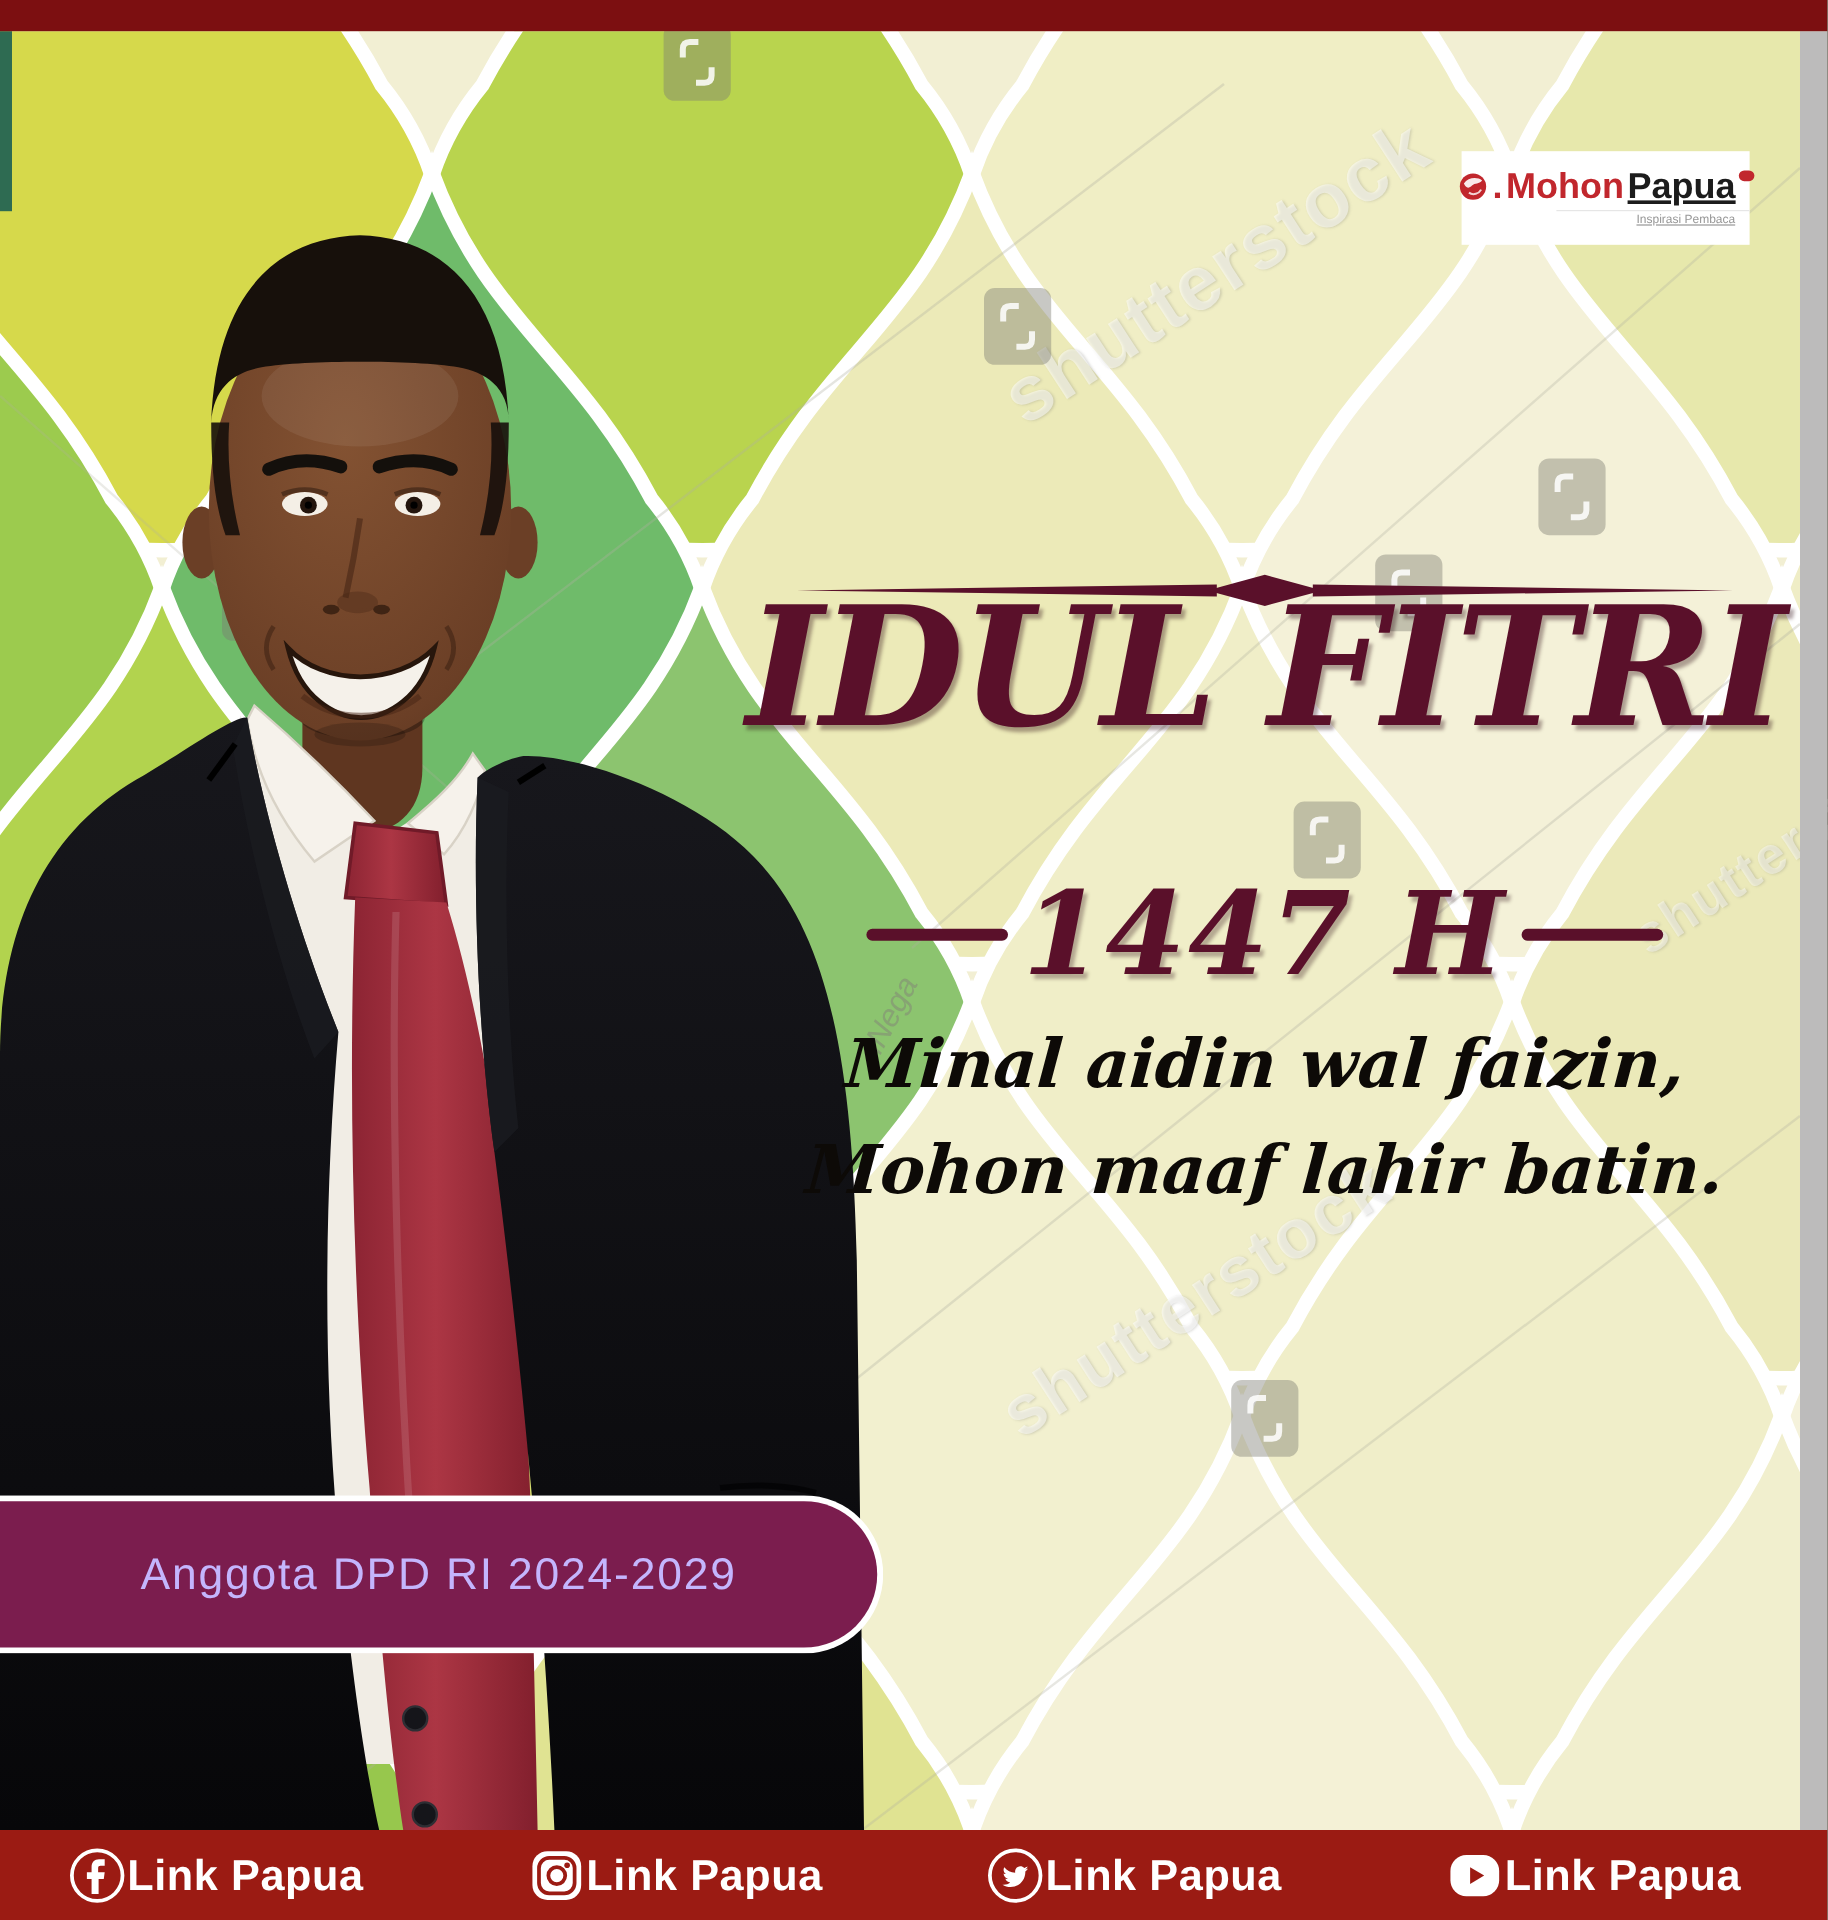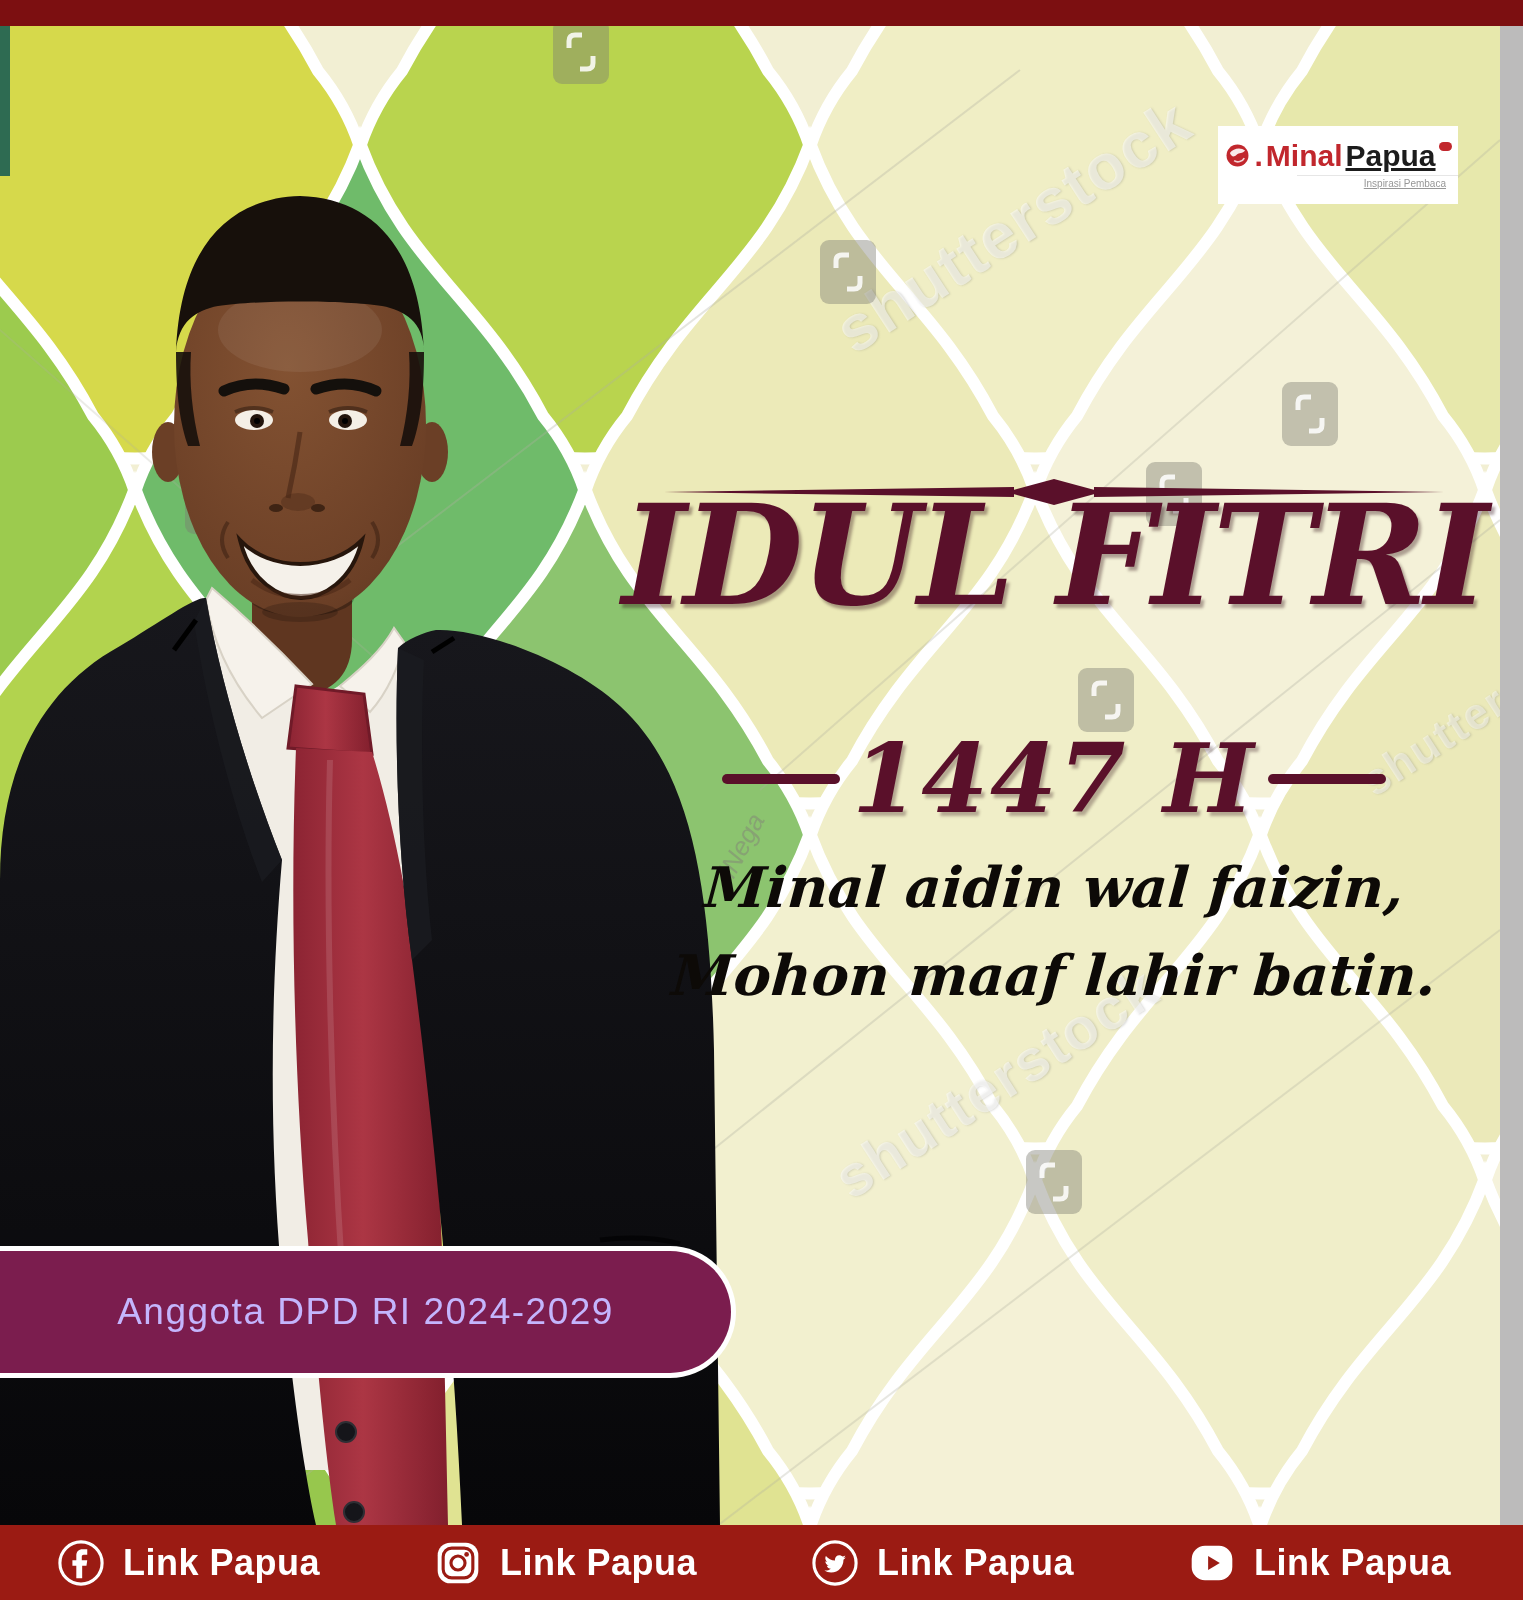--- a/index.html
+++ b/index.html
@@ -59,21 +59,21 @@
           z-index:6;display:flex;flex-direction:column;justify-content:center;align-items:center;gap:9px;}
   .banner-name{font:800 43px "Liberation Sans",sans-serif;color:#fff;letter-spacing:.5px;}
   .banner-role{font:400 37px "Liberation Sans",sans-serif;color:#c4b5fd;letter-spacing:1.5px;}
   
   .top-bar{position:absolute;left:0;top:0;width:100%;height:26px;background:#7c0f11;z-index:8;}
   .right-strip{position:absolute;left:1500px;top:26px;width:23px;height:1499px;background:#bcbbbb;z-index:7;}
   
   .social{position:absolute;left:0;bottom:0;width:100%;height:75px;background:#9b1b13;z-index:8;
           display:flex;align-items:center;justify-content:space-between;
           padding:0 72px 0 56px;box-sizing:border-box;}
-  .social-item{display:flex;align-items:center;gap:17px;cursor:pointer;}
+  .social-item{display:flex;align-items:center;cursor:pointer;}
   .social-item svg{width:50px;height:50px;display:block;}
   .social-label{font:600 36px "Liberation Sans",sans-serif;color:#fff;letter-spacing:.5px;}
 </style>
 </head>
 <body>
 
 <div class="poster">
 
   <svg id="bg-pattern" width="1500" height="1499">
       <path d="M272,200 A158,158 0 1 1 28,200 C70,120 120,100 150,18 C180,100 230,120 272,200 Z" fill="#d6d94b" stroke="#ffffff" stroke-width="8" transform="translate(-90,-255) scale(1.5)"></path>
@@ -246,21 +246,21 @@
   </svg>
 
   <div class="logo">
     <div class="logo-row">
       <svg class="logo-globe" viewBox="0 0 32 32">
         <circle cx="16" cy="16" r="13" fill="#c1272d"></circle>
         <path d="M7,13 C11,7 20,6 25,10 C22,14 18,12 15,15 C12,18 9,18 7,13 Z" fill="#fff" opacity=".9"></path>
         <path d="M12,22 C16,25 22,23 24,19" fill="none" stroke="#fff" stroke-width="2" opacity=".8"></path>
       </svg>
       <span class="logo-link">.</span>
-      <span class="logo-link">Minal</span>
+      <span class="logo-link">Mohon</span>
       <span class="logo-papua">Papua</span>
       <span class="logo-sup"></span>
     </div>
     <div class="logo-tag">Inspirasi Pembaca</div>
   </div>
 
   <div class="greet">
     <svg class="greet-divider" width="780" height="28">
       <polygon points="0,14 350,9 350,19" fill="#5a102a"></polygon>
       <polygon points="780,14 430,9 430,19" fill="#5a102a"></polygon>

